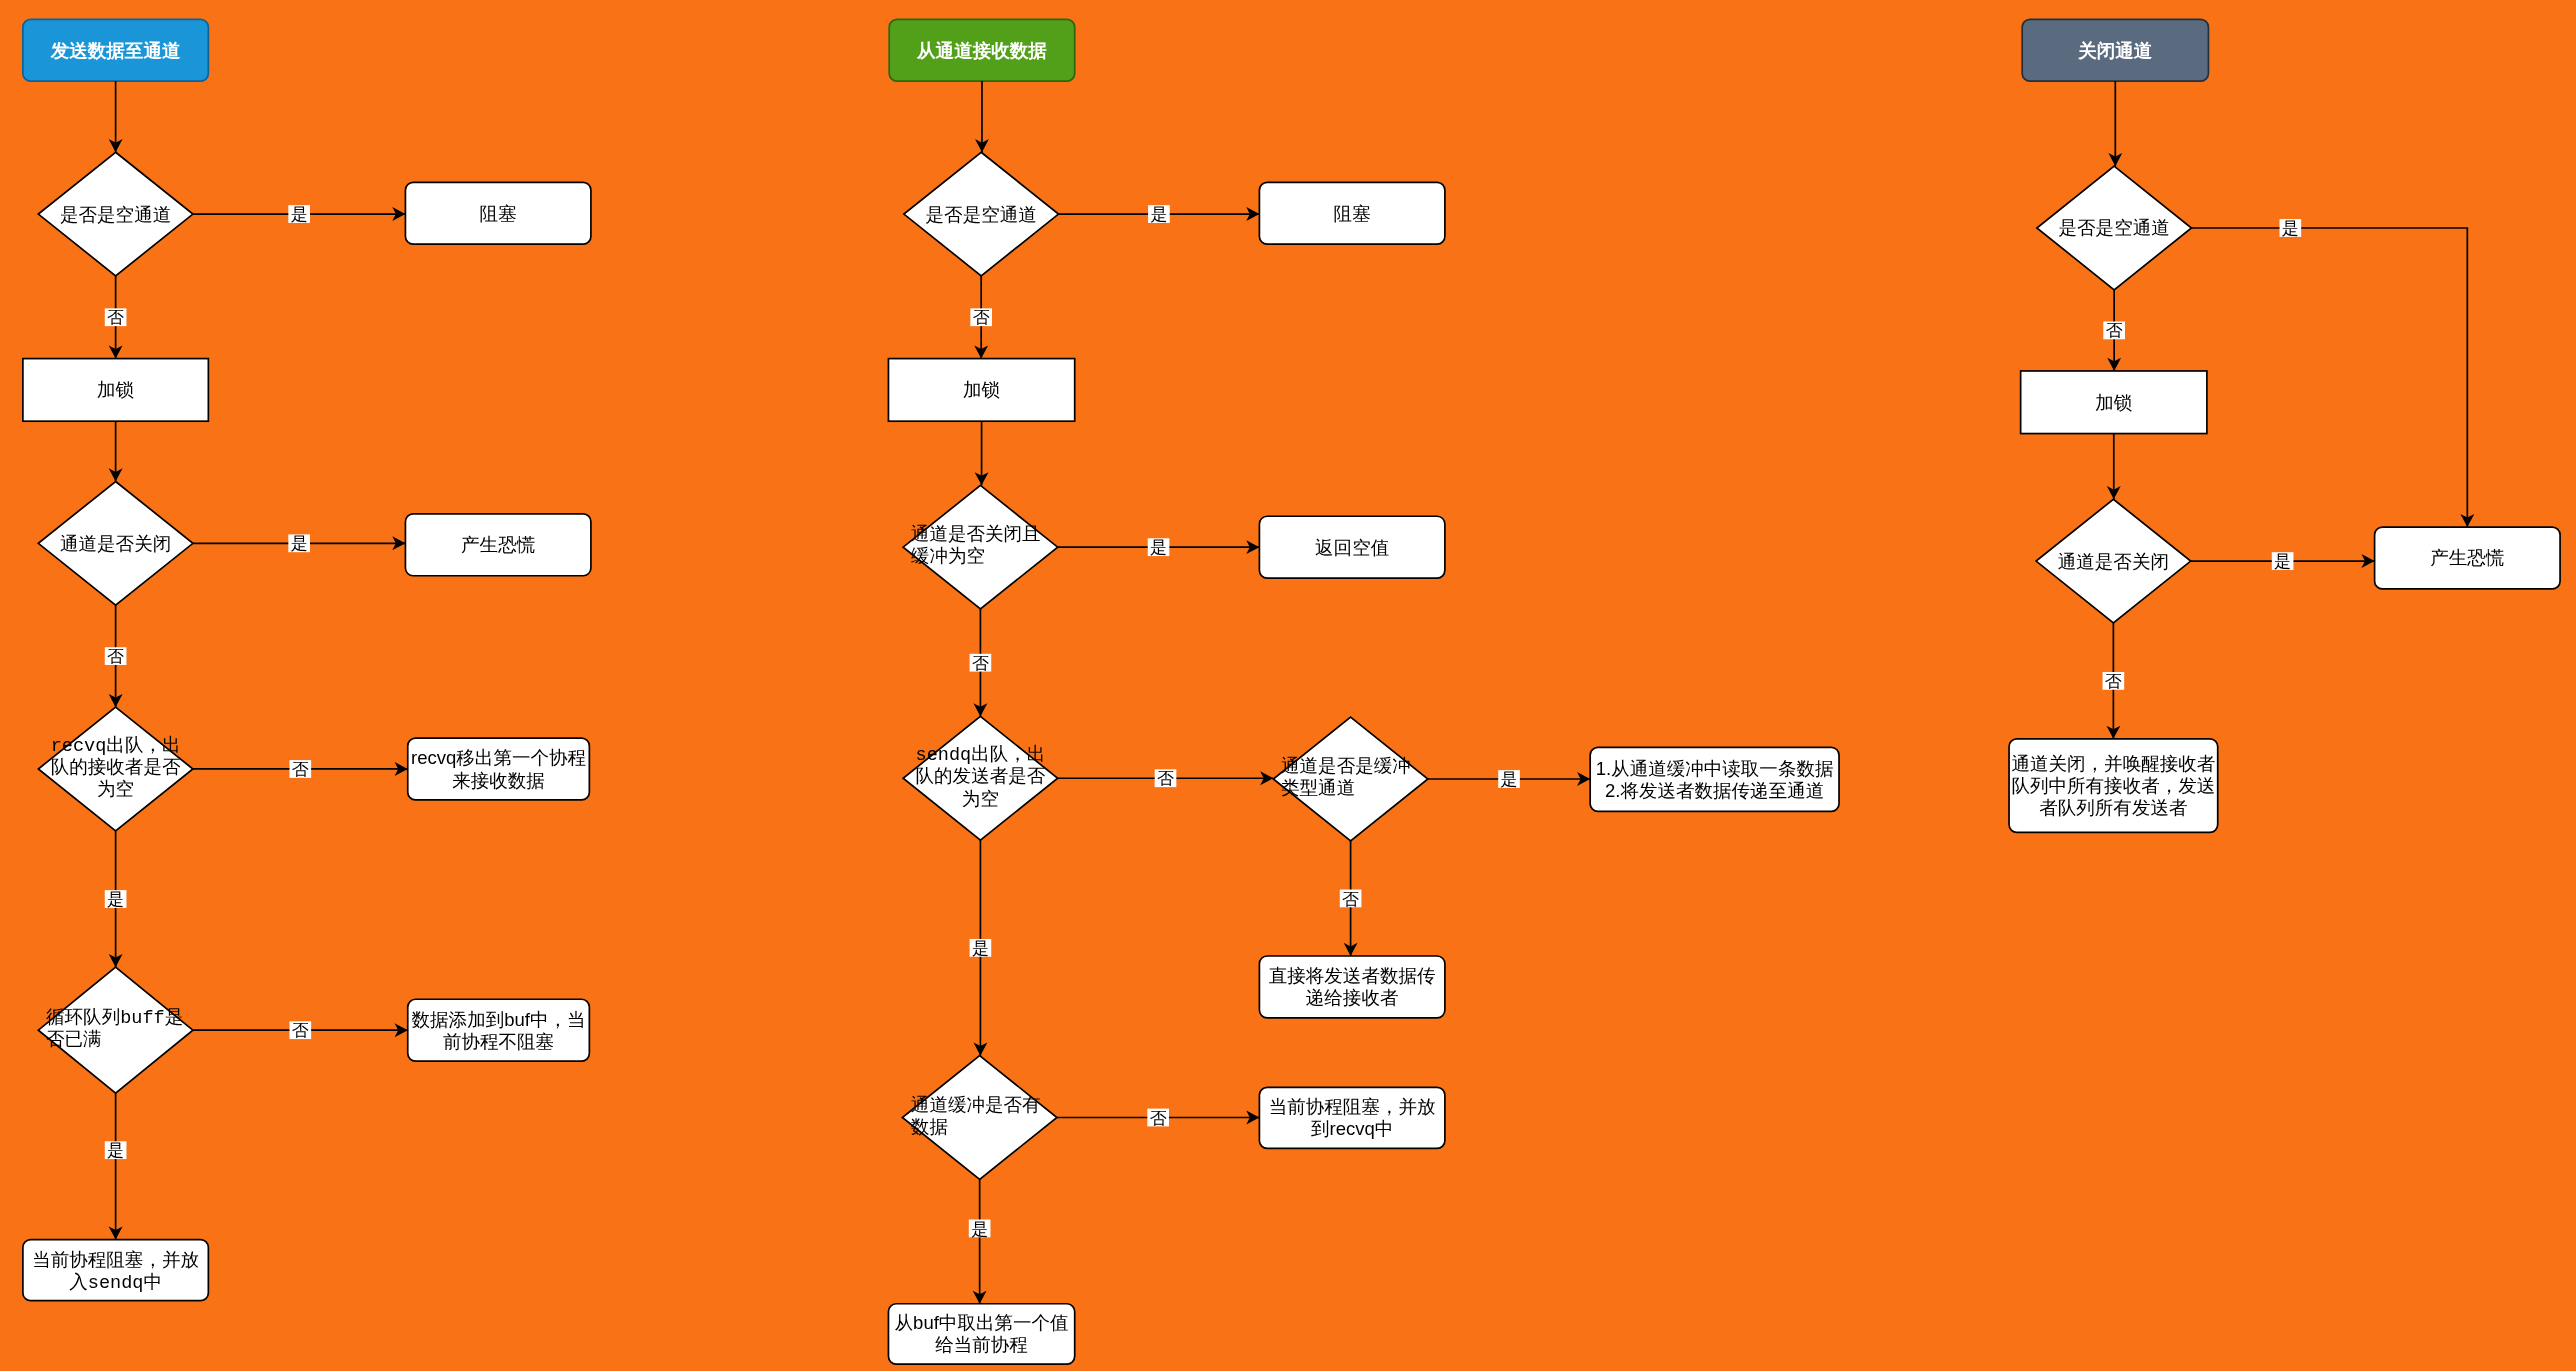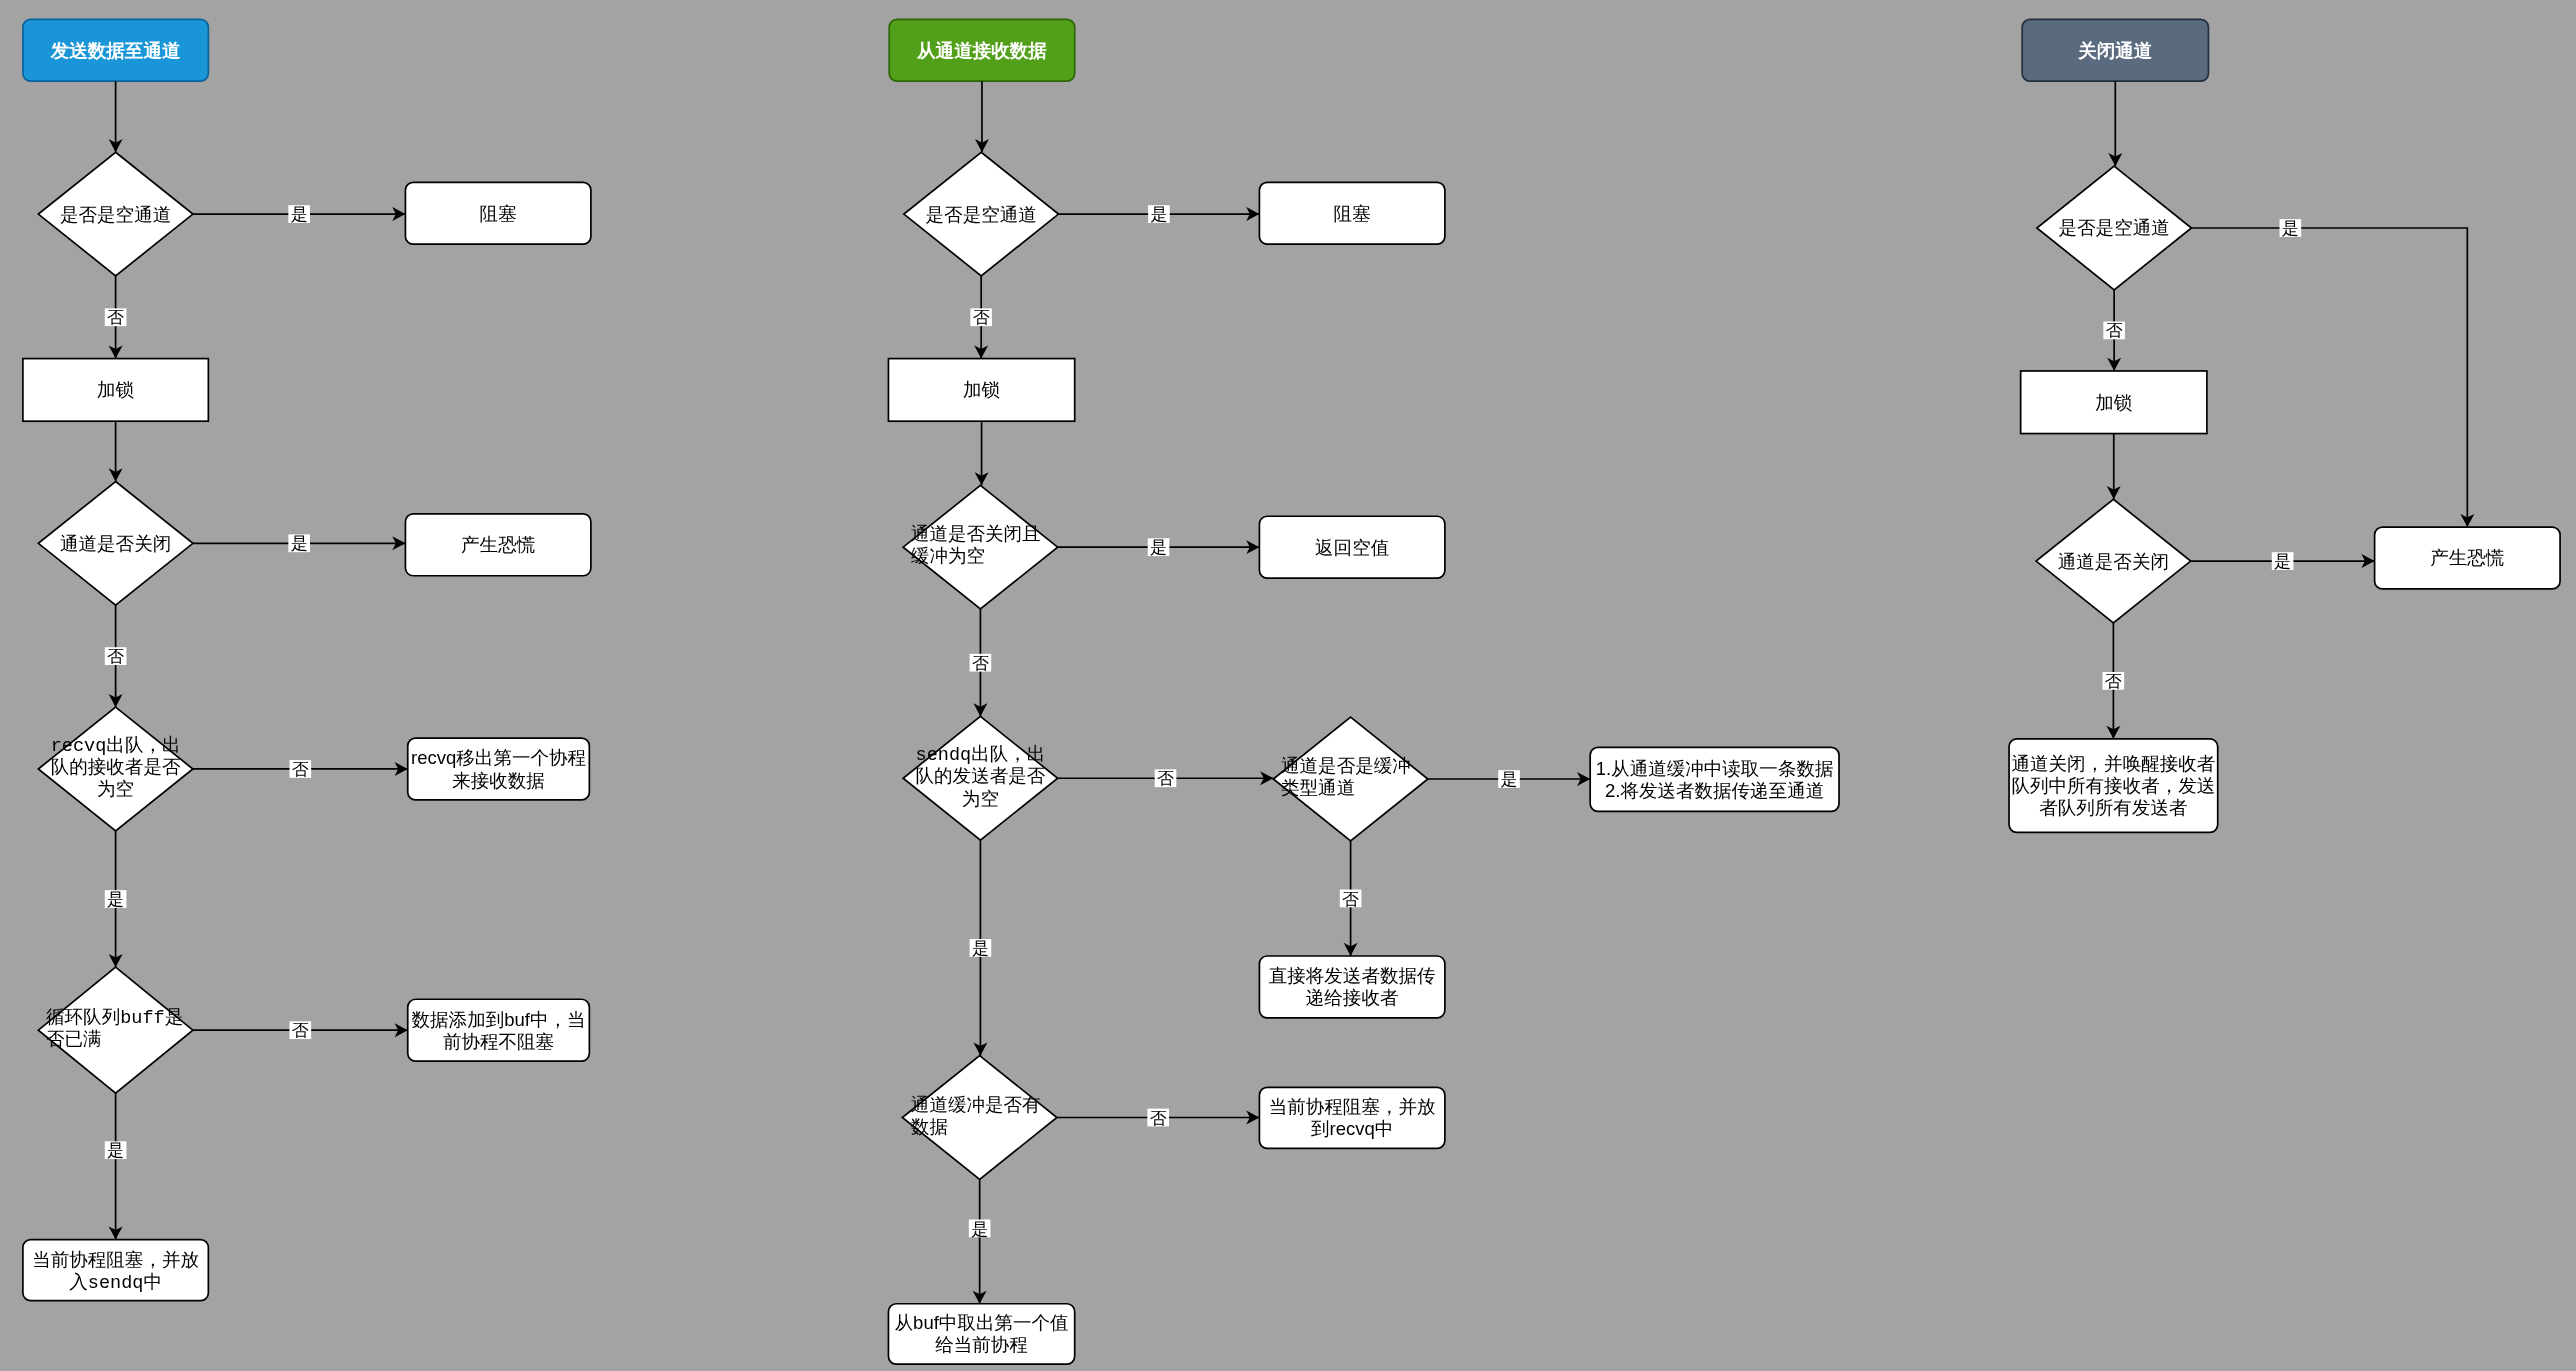--- a/index.html
+++ b/index.html
@@ -1,19 +1,19 @@
 <!DOCTYPE html>
 <html style="font-size:12.4px"><head>
 <meta charset="utf-8">
 <title>Go Channel Flowchart</title>
 <style>
   html,body{margin:0;padding:0;background:#ffffff;}
   body{width:2576px;height:1371px;overflow:hidden;
        font-family:"Liberation Sans",sans-serif;}
-  #canvas{position:relative;width:2576px;height:1371px;background:#a3a3a3;}
+  #canvas{position:relative;width:2576px;height:1371px;background:#f97316;}
   svg#flow{position:absolute;left:0;top:0;width:2576px;height:1371px;display:block;
            shape-rendering:geometricPrecision;}
   .shape{fill:#ffffff;stroke:#000000;stroke-width:2.2;}
   .edge{fill:none;stroke:#000000;stroke-width:2.2;}
   .arrowhead{fill:#000000;stroke:none;}
   text{font-family:"Liberation Sans",sans-serif;}
   .nodetext{font-size:24px;fill:#000000;text-anchor:middle;}
   .monotext{font-family:"Liberation Mono","DejaVu Sans Mono",monospace;font-size:24px;}
   .edgelabel{font-size:22px;fill:#000000;text-anchor:middle;}
   .labelbg{fill:#ffffff;stroke:none;}

